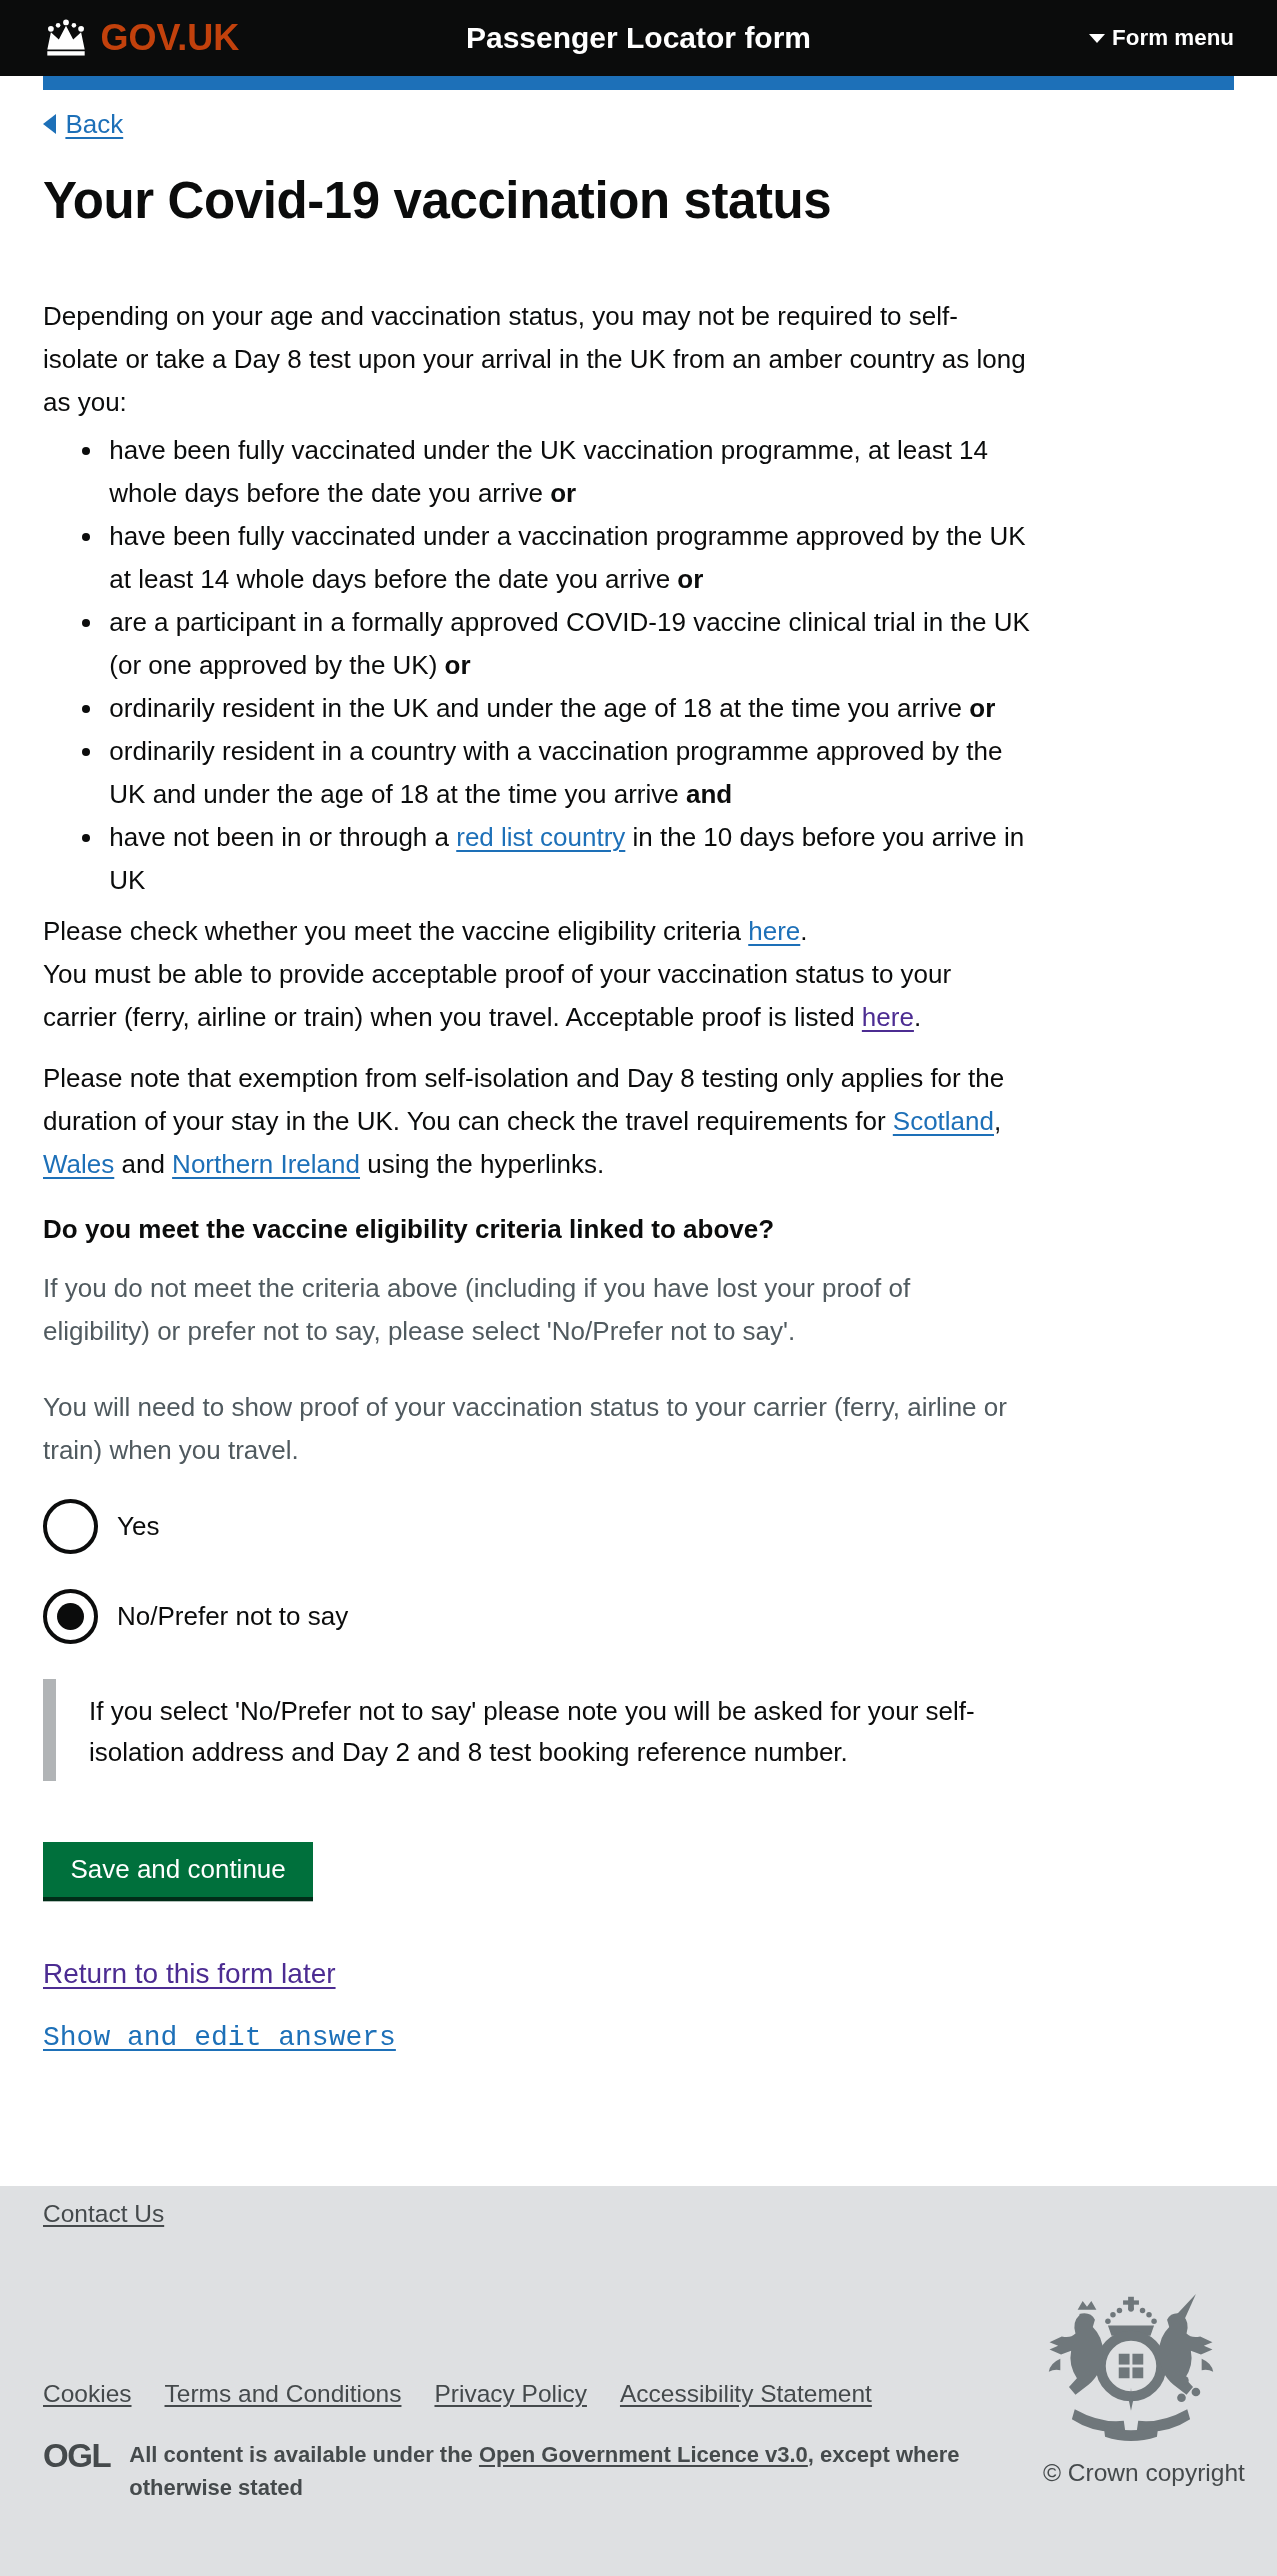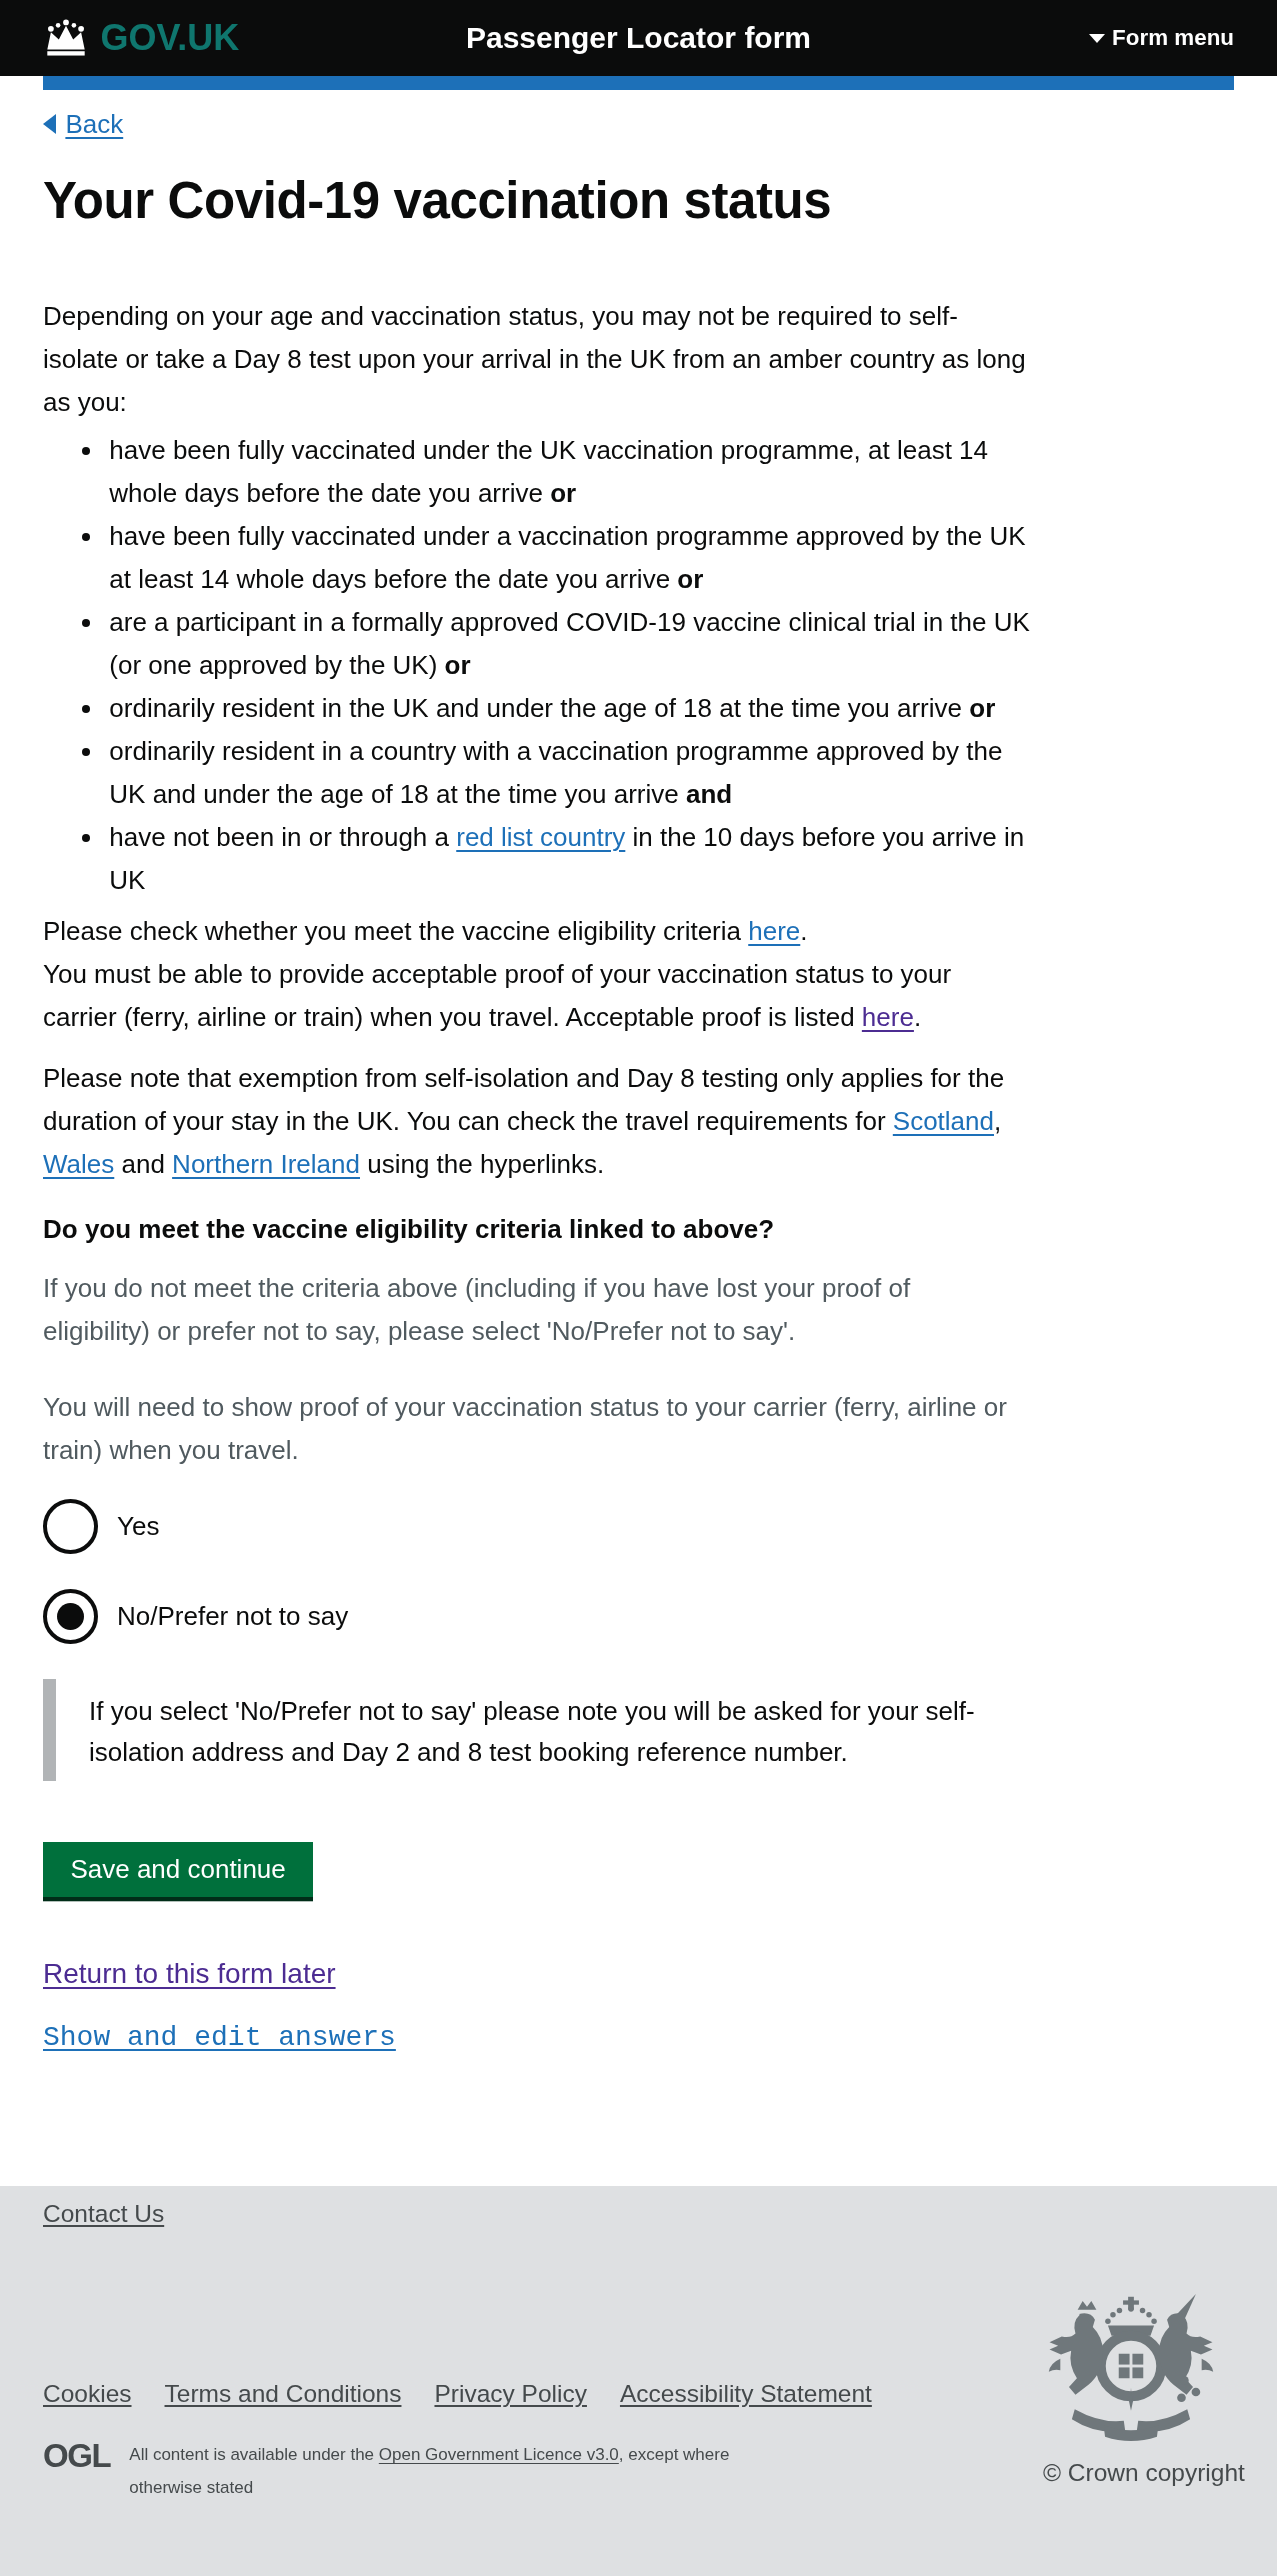--- a/index.html
+++ b/index.html
@@ -9,21 +9,21 @@
   }
   *{box-sizing:border-box;}
   html,body{margin:0;padding:0;}
   body{
     width:1277px;height:2576px;position:relative;background:#fff;overflow:hidden;
     font-family:"Liberation Sans","DejaVu Sans",sans-serif;color:var(--ink);
   }
   
   header{height:76px;background:#0b0c0c;}
   .h-inner{height:100%;padding:0 43px;position:relative;display:flex;align-items:center;}
-  .logo{display:flex;align-items:center;gap:11.5px;color:#0f766e;font-weight:bold;font-size:36px;text-decoration:none;z-index:2;}
+  .logo{display:flex;align-items:center;gap:11.5px;color:#c2410c;font-weight:bold;font-size:36px;text-decoration:none;z-index:2;}
   .h-title{position:absolute;left:0;right:0;top:0;bottom:0;display:flex;align-items:center;justify-content:center;
     color:#fff;font-weight:bold;font-size:30px;pointer-events:none;}
   .h-menu{position:absolute;right:43px;top:0;bottom:0;display:flex;align-items:center;gap:7.2px;
     color:#fff;font-weight:bold;font-size:22.4px;text-decoration:none;z-index:2;cursor:pointer;}
   .tri-down{width:0;height:0;border-left:8px solid transparent;border-right:8px solid transparent;border-top:9.4px solid #fff;}
   .phase-bar{margin-left:43px;width:1191px;height:13.7px;background:var(--link);}
   
   main{padding:0 43px;}
   .tabs{display:flex;gap:40px;margin-top:29px;width:1191px;border-bottom:2.2px solid var(--border);
     padding-bottom:10px;font-size:29px;color:var(--muted);}
@@ -59,21 +59,21 @@
   .block-link.visited{color:var(--visited);}
   .return{margin-top:61px;}
   .show{margin-top:32px;font-family:Liberation Mono, monospace;}
   
   footer{position:absolute;top:2186px;left:0;width:1277px;height:390px;background:var(--footer-bg);padding:0 43px;color:var(--footer-ink);}
   .f-links{padding-top:152px;display:flex;gap:33px;font-size:24.5px;}
   .f-links a{color:var(--footer-ink);text-decoration:underline;text-underline-offset:2.9px;cursor:pointer;}
   .f-links.row2{padding-top:0;margin-top:14.4px;}
   .ogl-row{margin-top:30px;display:flex;gap:19px;align-items:flex-start;}
   .ogl{font-size:33px;font-weight:bold;letter-spacing:-1.4px;line-height:35px;}
-  .licence{font-size:17px;line-height:33px;max-width:866px;}
+  .licence{font-size:22px;line-height:33px;max-width:866px;font-weight:bold;}
   .licence a{color:var(--footer-ink);text-decoration:underline;text-underline-offset:2.9px;cursor:pointer;}
   .arms-box{position:absolute;top:105px;right:32px;width:202px;text-align:left;}
   .copyright{margin-top:16px;font-size:24.5px;white-space:nowrap;}
 </style>
 </head>
 <body>
 
 <header>
   <div class="h-inner">
     <a class="logo">

